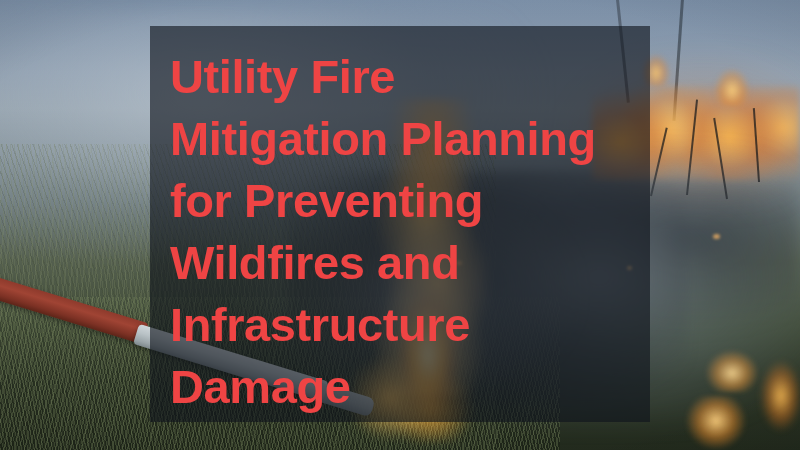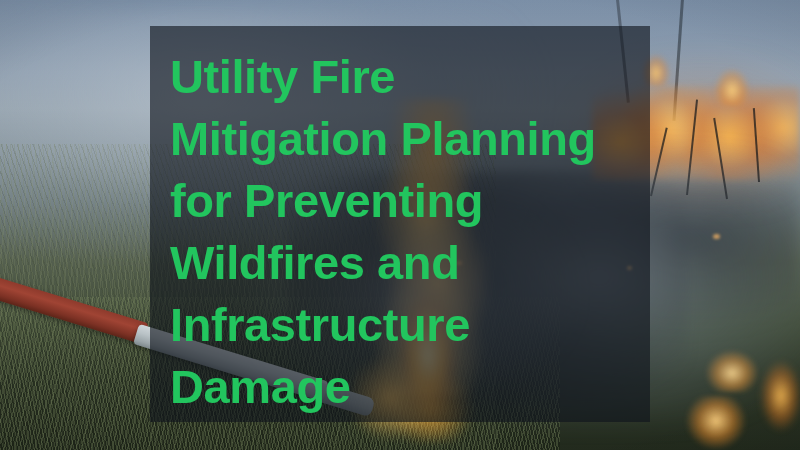--- a/index.html
+++ b/index.html
@@ -285,21 +285,21 @@
 
     <div class="layer-smoke-a"></div>
     <div class="layer-smoke-b"></div>
     <div class="layer-smoke-c"></div>
 
     <div class="layer-grade"></div>
     <div class="layer-soft"></div>
   </div>
 
   <div id="title-overlay" style="background: rgba(14, 20, 28, 0.62);">
-    <h1 id="title-text" style="color: #22c55e;">Utility Fire
+    <h1 id="title-text" style="color: #ef4444;">Utility Fire
 Mitigation Planning
 for Preventing
 Wildfires and
 Infrastructure
 Damage</h1>
   </div>
 
 </div>
 
 </body></html>

